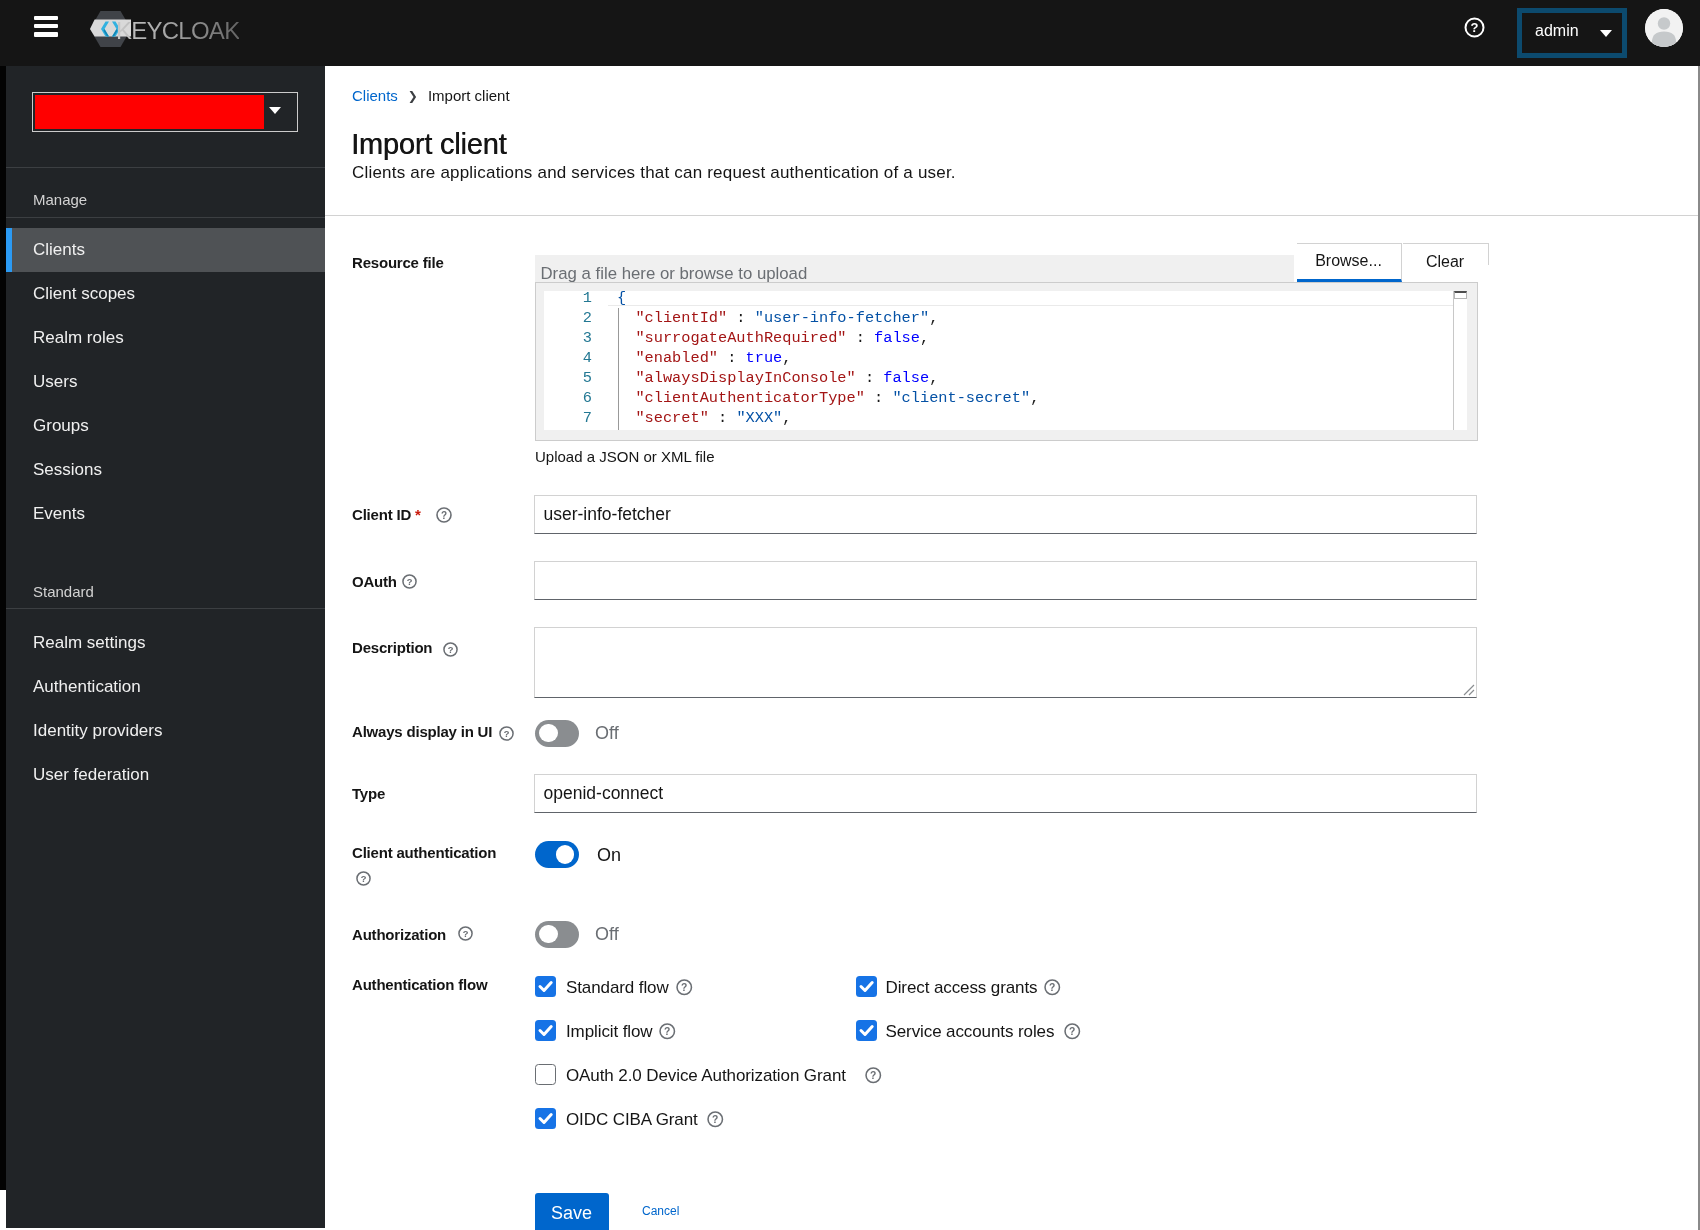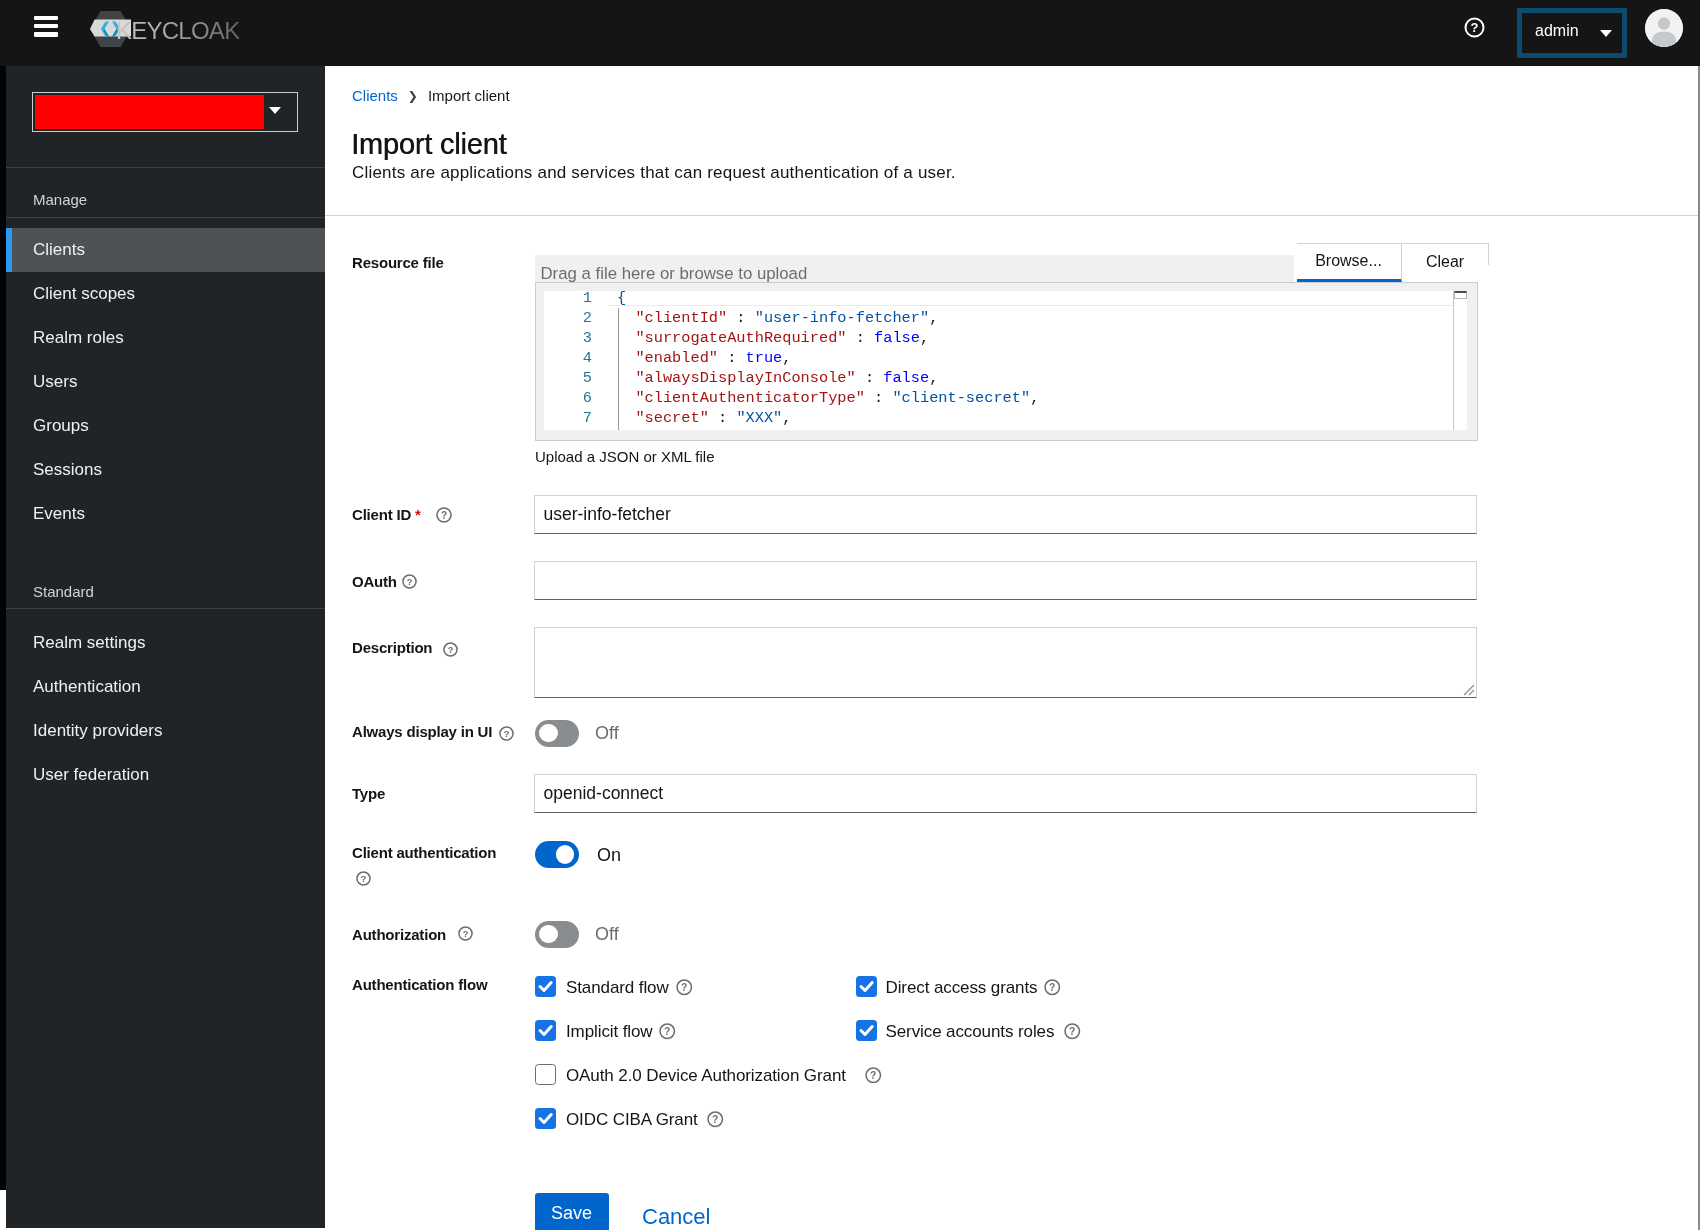--- a/index.html
+++ b/index.html
@@ -70,21 +70,21 @@
   .tlabel { position:absolute; font-size:18px; }
   .t-off { color:#6a6e73; } .t-on { color:#151515; }
 
   
   .cb-box { position:absolute; width:21px; height:21px; border-radius:3.5px; }
   .cb-on { background:#1673e6; }
   .cb-off { background:#fff; border:1px solid #6a6e73; }
   .cb-lbl { position:absolute; font-size:17px; color:#151515; letter-spacing:-0.1px; }
 
   #saveb { position:absolute; left:209.5px; top:1127px; width:74px; height:40px; background:#0066cc; border-radius:3px; color:#fff; font-size:18px; text-align:center; line-height:40px; }
-  #cancelb { position:absolute; left:317px; top:1138px; font-size:22px; color:#0066cc; }
+  #cancelb { position:absolute; left:317px; top:1138px; font-size:12px; color:#0066cc; }
 
   #pg-scrollbar { position:absolute; left:1697.5px; top:66px; width:2.5px; height:1164px; background:#8a8a8a; }
 </style>
 </head>
 <body>
 
 <div id="header">
   <div class="hbar" style="top:15.5px"></div>
   <div class="hbar" style="top:23.8px"></div>
   <div class="hbar" style="top:32.1px"></div>

